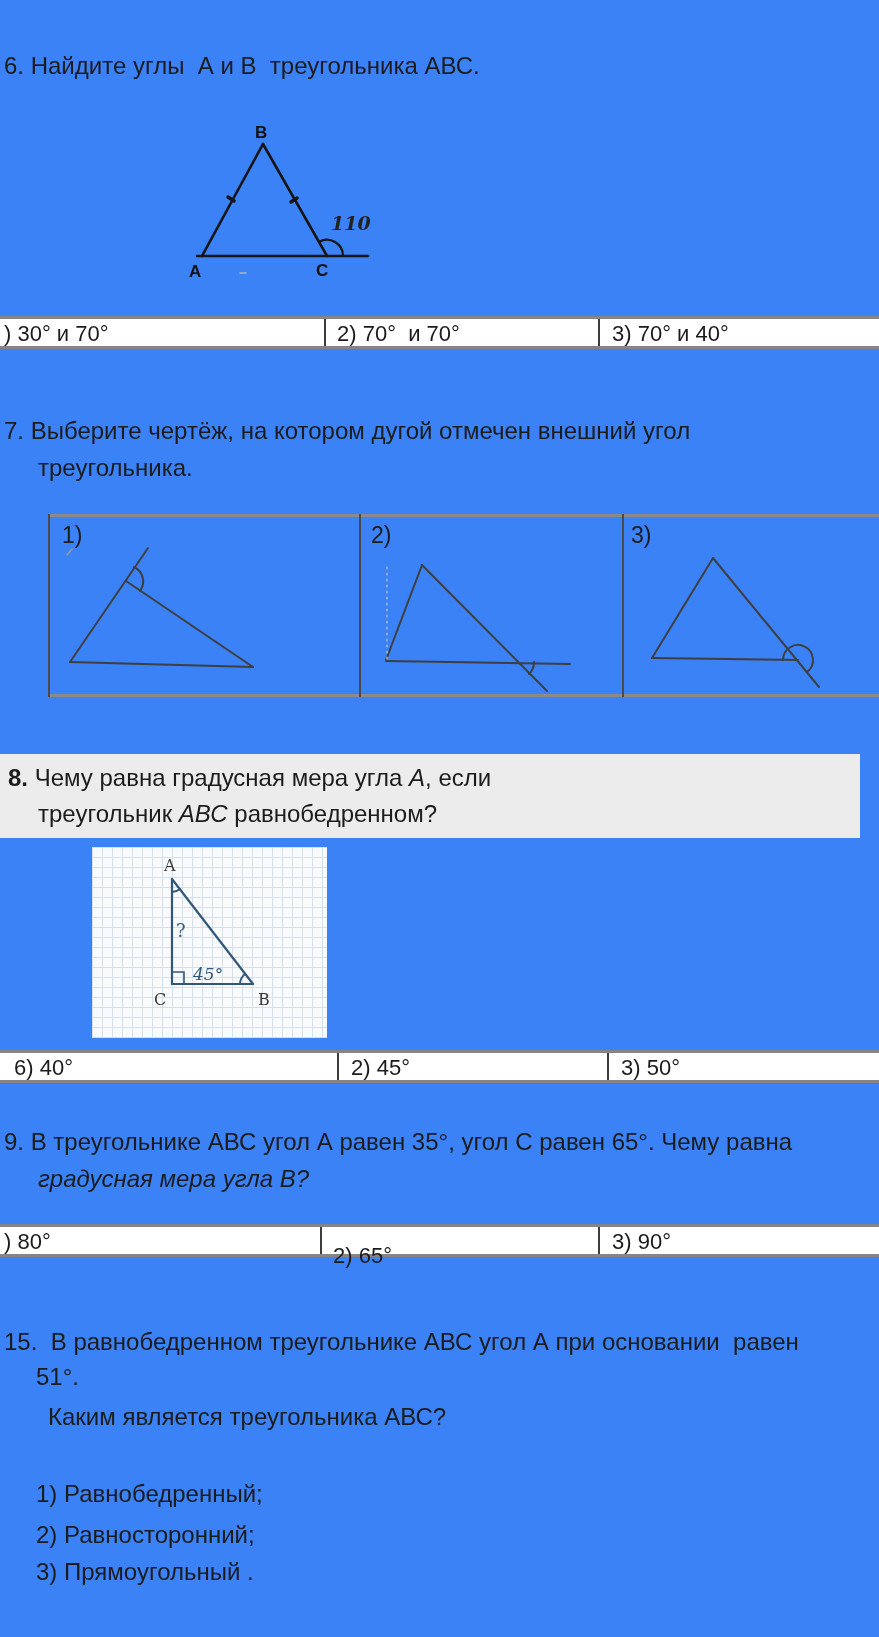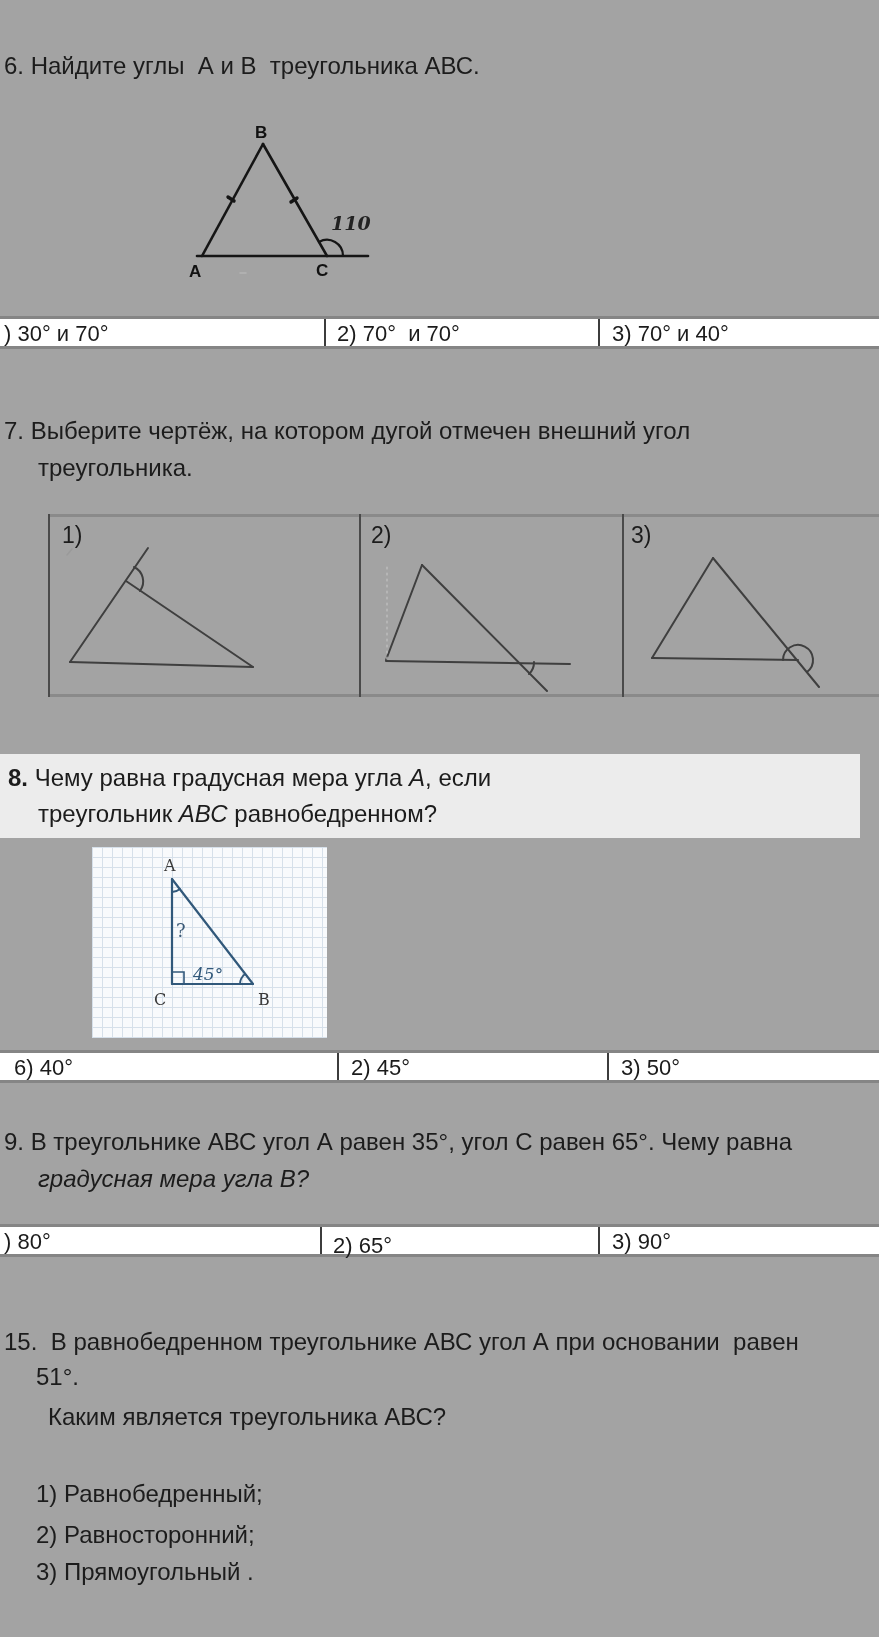--- a/index.html
+++ b/index.html
@@ -1,17 +1,17 @@
 <!DOCTYPE html>
 <html><head>
 <meta charset="utf-8">
 <style>
   html,body{margin:0;padding:0;background:#ffffff;}
   #canvas{
-    position:relative;width:879px;height:1637px;background:#a3a3a3;overflow:hidden;
+    position:relative;width:879px;height:1637px;background:#3b82f6;overflow:hidden;
     font-family:"Liberation Sans",sans-serif;color:#1b1b1b;
   }
   .qtext{position:absolute;font-size:24px;line-height:28px;white-space:pre;color:#1c1c1c;}
   .it{font-style:italic;}
   .bd{font-weight:700;}
   .answer-row{
     position:absolute;left:0;width:879px;height:33px;box-sizing:border-box;
     border-top:3px solid #858585;border-bottom:3px solid #858585;background:#fff;
   }
   .answer-cell{
@@ -127,21 +127,21 @@
     <span class="answer-cell" style="left:621px;top:1px;">3) 50°</span>
   </div>
 
   <div class="qtext" style="left:4px;top:1128px;">9. В треугольнике АВС угол А равен 35°, угол С равен 65°. Чему равна</div>
   <div class="qtext" style="left:38px;top:1165px;font-style:italic;">градусная мера угла В?</div>
 
   <div class="answer-row" style="top:1224px;">
     <div class="vdiv" style="left:320px;"></div>
     <div class="vdiv" style="left:598px;"></div>
     <span class="answer-cell" style="left:4px;top:1px;">) 80°</span>
-    <span class="answer-cell" style="left:333px;top:5px;">2) 65°</span>
+    <span class="answer-cell" style="left:333px;top:15px;">2) 65°</span>
     <span class="answer-cell" style="left:612px;top:1px;">3) 90°</span>
   </div>
 
   <div class="qtext" style="left:4px;top:1328px;">15.  В равнобедренном треугольнике АВС угол А при основании  равен</div>
   <div class="qtext" style="left:36px;top:1363px;">51°.</div>
   <div class="qtext" style="left:48px;top:1403px;">Каким является треугольника АВС?</div>
 
   <div class="qtext" style="left:36px;top:1480px;">1) Равнобедренный;</div>
   <div class="qtext" style="left:36px;top:1521px;">2) Равносторонний;</div>
   <div class="qtext" style="left:36px;top:1558px;">3) Прямоугольный .</div>

